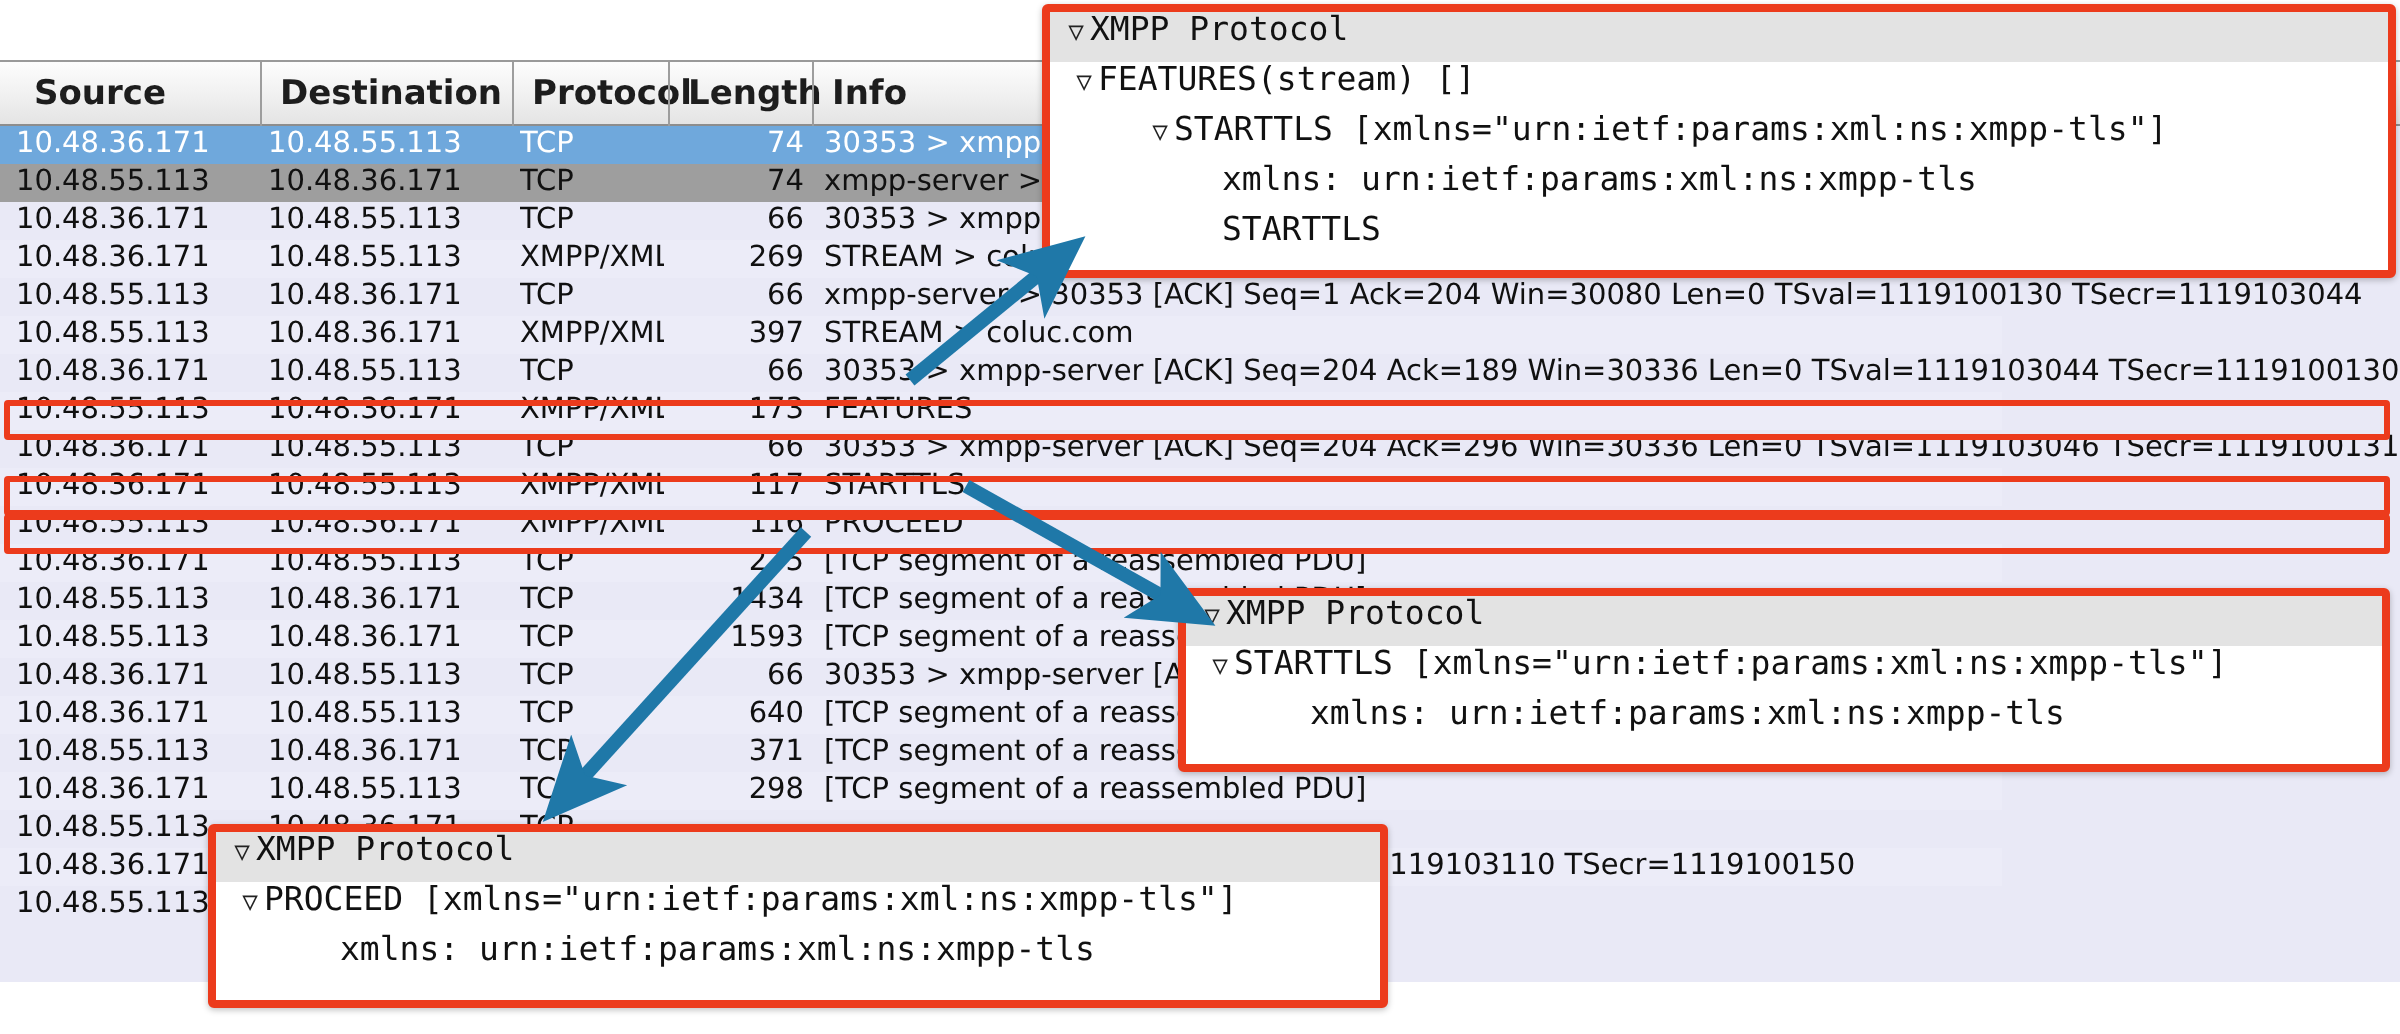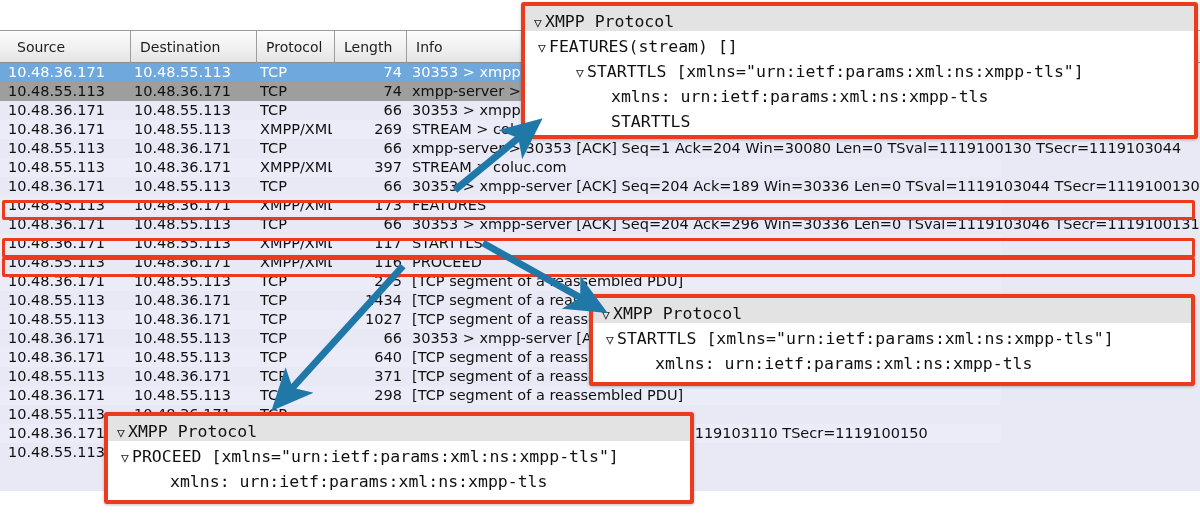--- a/index.html
+++ b/index.html
@@ -19,25 +19,26 @@
     border-top:1px solid #9a9a9a;
   }
   .col-header{
     position:relative;height:32px;
     background:linear-gradient(to bottom,#fdfdfd 0%,#f0f0f0 55%,#e4e4e4 100%);
     border-bottom:1px solid #8d8d8d;
     box-sizing:border-box;
   }
   .col-header .ch{
     position:absolute;top:0;height:32px;line-height:32px;
-    font-size:14px;color:#1d1d1d;
+    font-size:17px;color:#1d1d1d;
     padding-left:9px;box-sizing:border-box;
     border-left:1px solid #9d9d9d;
     white-space:nowrap;
     font-family:"DejaVu Sans", sans-serif;
+    font-weight:bold;
   }
   .rows{position:absolute;left:0;top:32px;width:1001px;height:428px;}
   .prow{
     position:relative;height:19px;line-height:19px;
     font-size:14.5px;
     font-family:"DejaVu Sans", sans-serif;
     white-space:nowrap;
     color:#101010;
     background:#e9e9f6;
   }
@@ -67,21 +68,21 @@
     box-sizing:border-box;
     box-shadow:0 1px 3px rgba(0,0,0,.25);
   }
   .callout .tree{
     font-family:"DejaVu Sans Mono", monospace;
     font-size:16.5px;
     color:#111;
     line-height:25px;
     padding:0;
   }
-  .tline{white-space:nowrap;height:25px;line-height:31px;padding-left:6px;}
+  .tline{white-space:nowrap;height:25px;line-height:17px;padding-left:6px;}
   .tline.root{background:#e3e3e3;}
   .tri{
     display:inline-block;width:14px;text-align:center;
     color:#222;font-size:13px;
   }
   .ind1{padding-left:10px;}
   .ind2{padding-left:48px;}
   .ind3{padding-left:72px;}
 
   
@@ -191,21 +192,21 @@
           <div class="c c-src">10.48.55.113</div>
           <div class="c c-dst">10.48.36.171</div>
           <div class="c c-proto">TCP</div>
           <div class="c c-len">1434</div>
           <div class="c c-info">[TCP segment of a reassembled PDU]</div>
         </div>
         <div class="prow alt">
           <div class="c c-src">10.48.55.113</div>
           <div class="c c-dst">10.48.36.171</div>
           <div class="c c-proto">TCP</div>
-          <div class="c c-len">1027</div>
+          <div class="c c-len">1593</div>
           <div class="c c-info">[TCP segment of a reassembled PDU]</div>
         </div>
         <div class="prow">
           <div class="c c-src">10.48.36.171</div>
           <div class="c c-dst">10.48.55.113</div>
           <div class="c c-proto">TCP</div>
           <div class="c c-len">66</div>
           <div class="c c-info">30353 &gt; xmpp-server [ACK] Seq=296 Ack=2770 Win=35840 Len=0</div>
         </div>
         <div class="prow alt">

